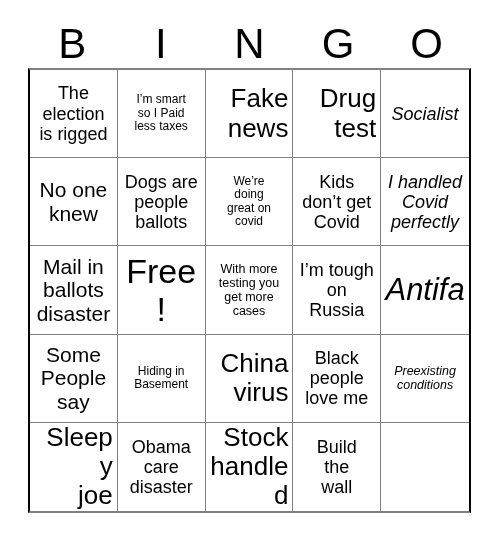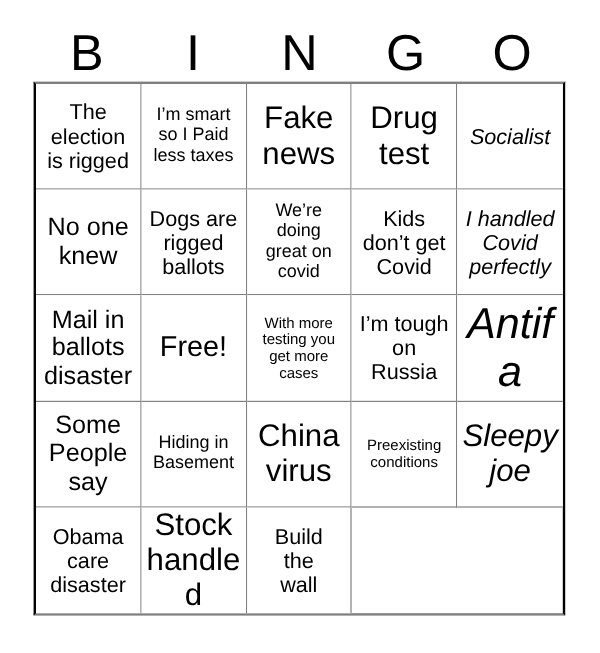--- a/index.html
+++ b/index.html
@@ -80,26 +80,26 @@
   .cell-text {
     display: block;
     width: 100%;
     line-height: 1.12;
     word-wrap: break-word;
     white-space: pre-line;
   }
 
   
   .t-xs  { font-size: 12.5px; }
-  .t-sm  { font-size: 15px; }
+  .t-sm  { font-size: 12px; }
   .t-md  { font-size: 18px; }
   .t-lg  { font-size: 21px; }
-  .t-xl  { font-size: 26px; }
-  .t-xxl { font-size: 36px; }
-  .t-free{ font-size: 24px; }
+  .t-xl  { font-size: 26px; text-align: right; }
+  .t-xxl { font-size: 31px; }
+  .t-free{ font-size: 34px; }
 </style>
 </head>
 <body>
 
 <div id="bingo-card">
 
   <div class="header-row">
     <div class="header-letter">B</div>
     <div class="header-letter">I</div>
     <div class="header-letter">N</div>
@@ -128,21 +128,21 @@
       </div>
       <div class="cell">
         <span class="cell-text t-md">Socialist</span>
       </div>
       <div class="cell">
         <span class="cell-text t-lg">No one
 knew</span>
       </div>
       <div class="cell">
         <span class="cell-text t-md">Dogs are
-rigged
+people
 ballots</span>
       </div>
       <div class="cell">
         <span class="cell-text t-sm">We’re
 doing
 great on
 covid</span>
       </div>
       <div class="cell">
         <span class="cell-text t-md">Kids
@@ -183,20 +183,25 @@
       </div>
       <div class="cell">
         <span class="cell-text t-sm">Hiding in
 Basement</span>
       </div>
       <div class="cell">
         <span class="cell-text t-xl">China
 virus</span>
       </div>
       <div class="cell">
+        <span class="cell-text t-md">Black
+people
+love me</span>
+      </div>
+      <div class="cell">
         <span class="cell-text t-xs">Preexisting
 conditions</span>
       </div>
       <div class="cell">
         <span class="cell-text t-xl">Sleepy
 joe</span>
       </div>
       <div class="cell">
         <span class="cell-text t-md">Obama
 care

